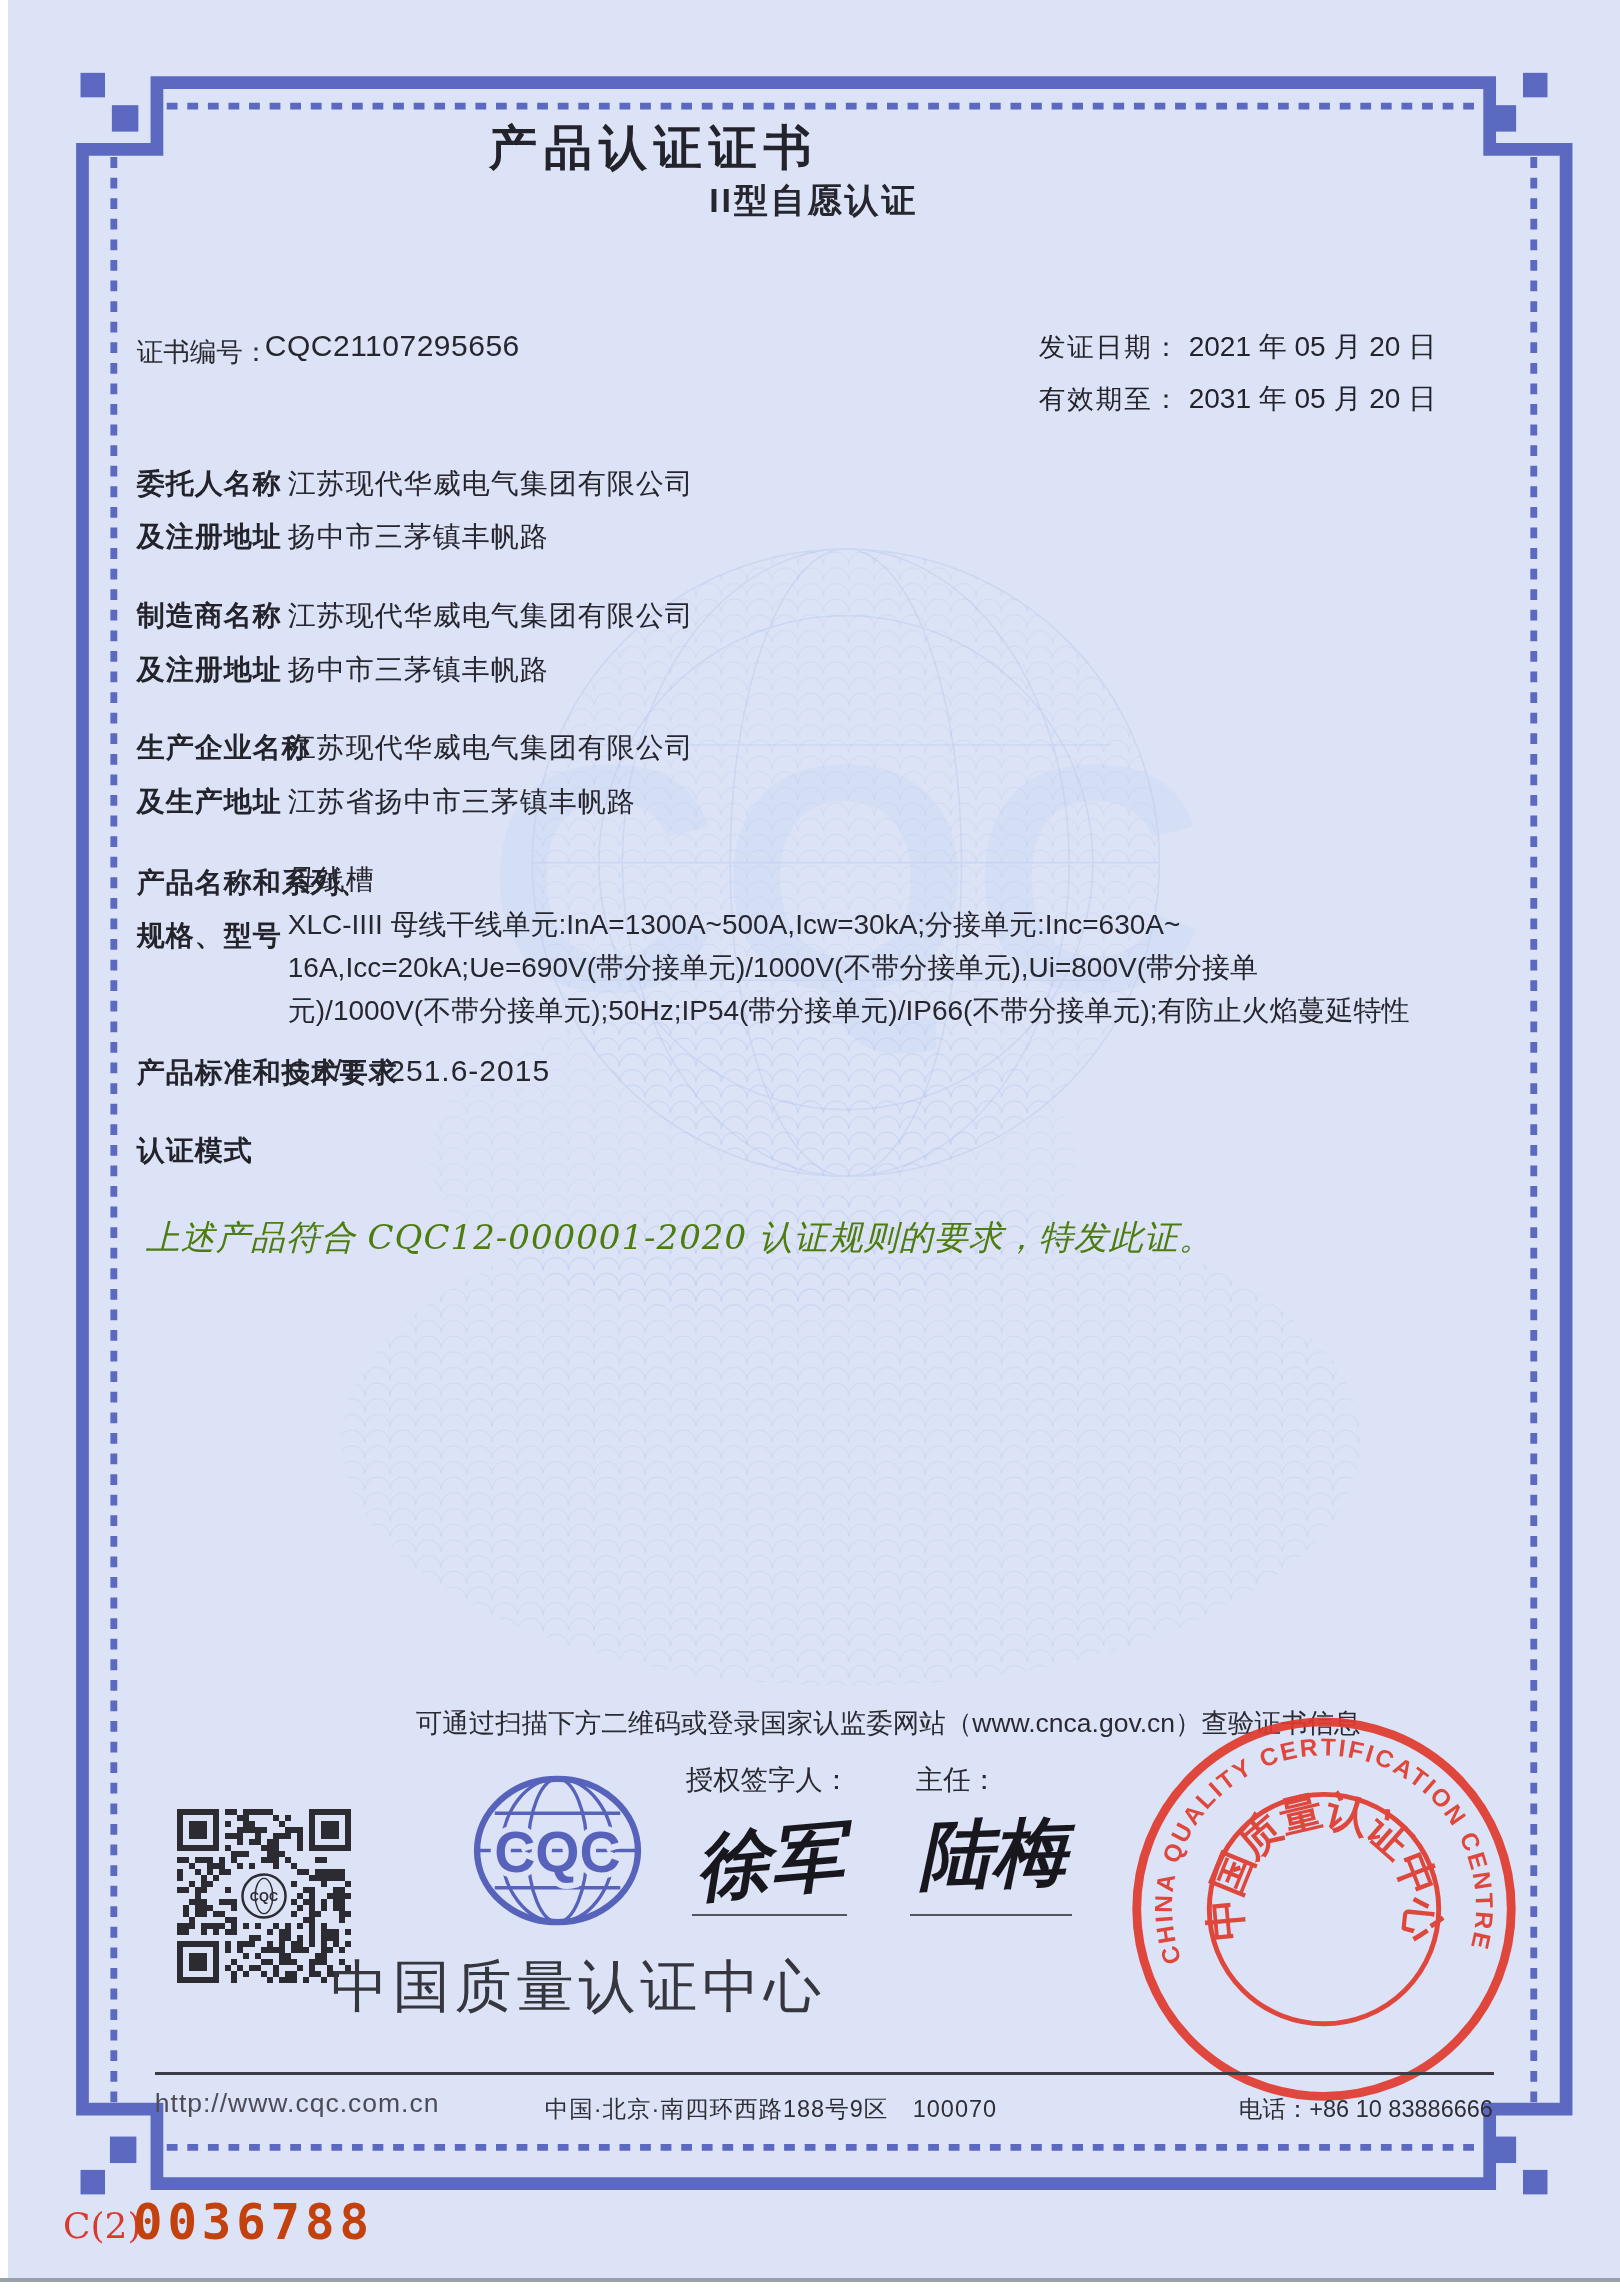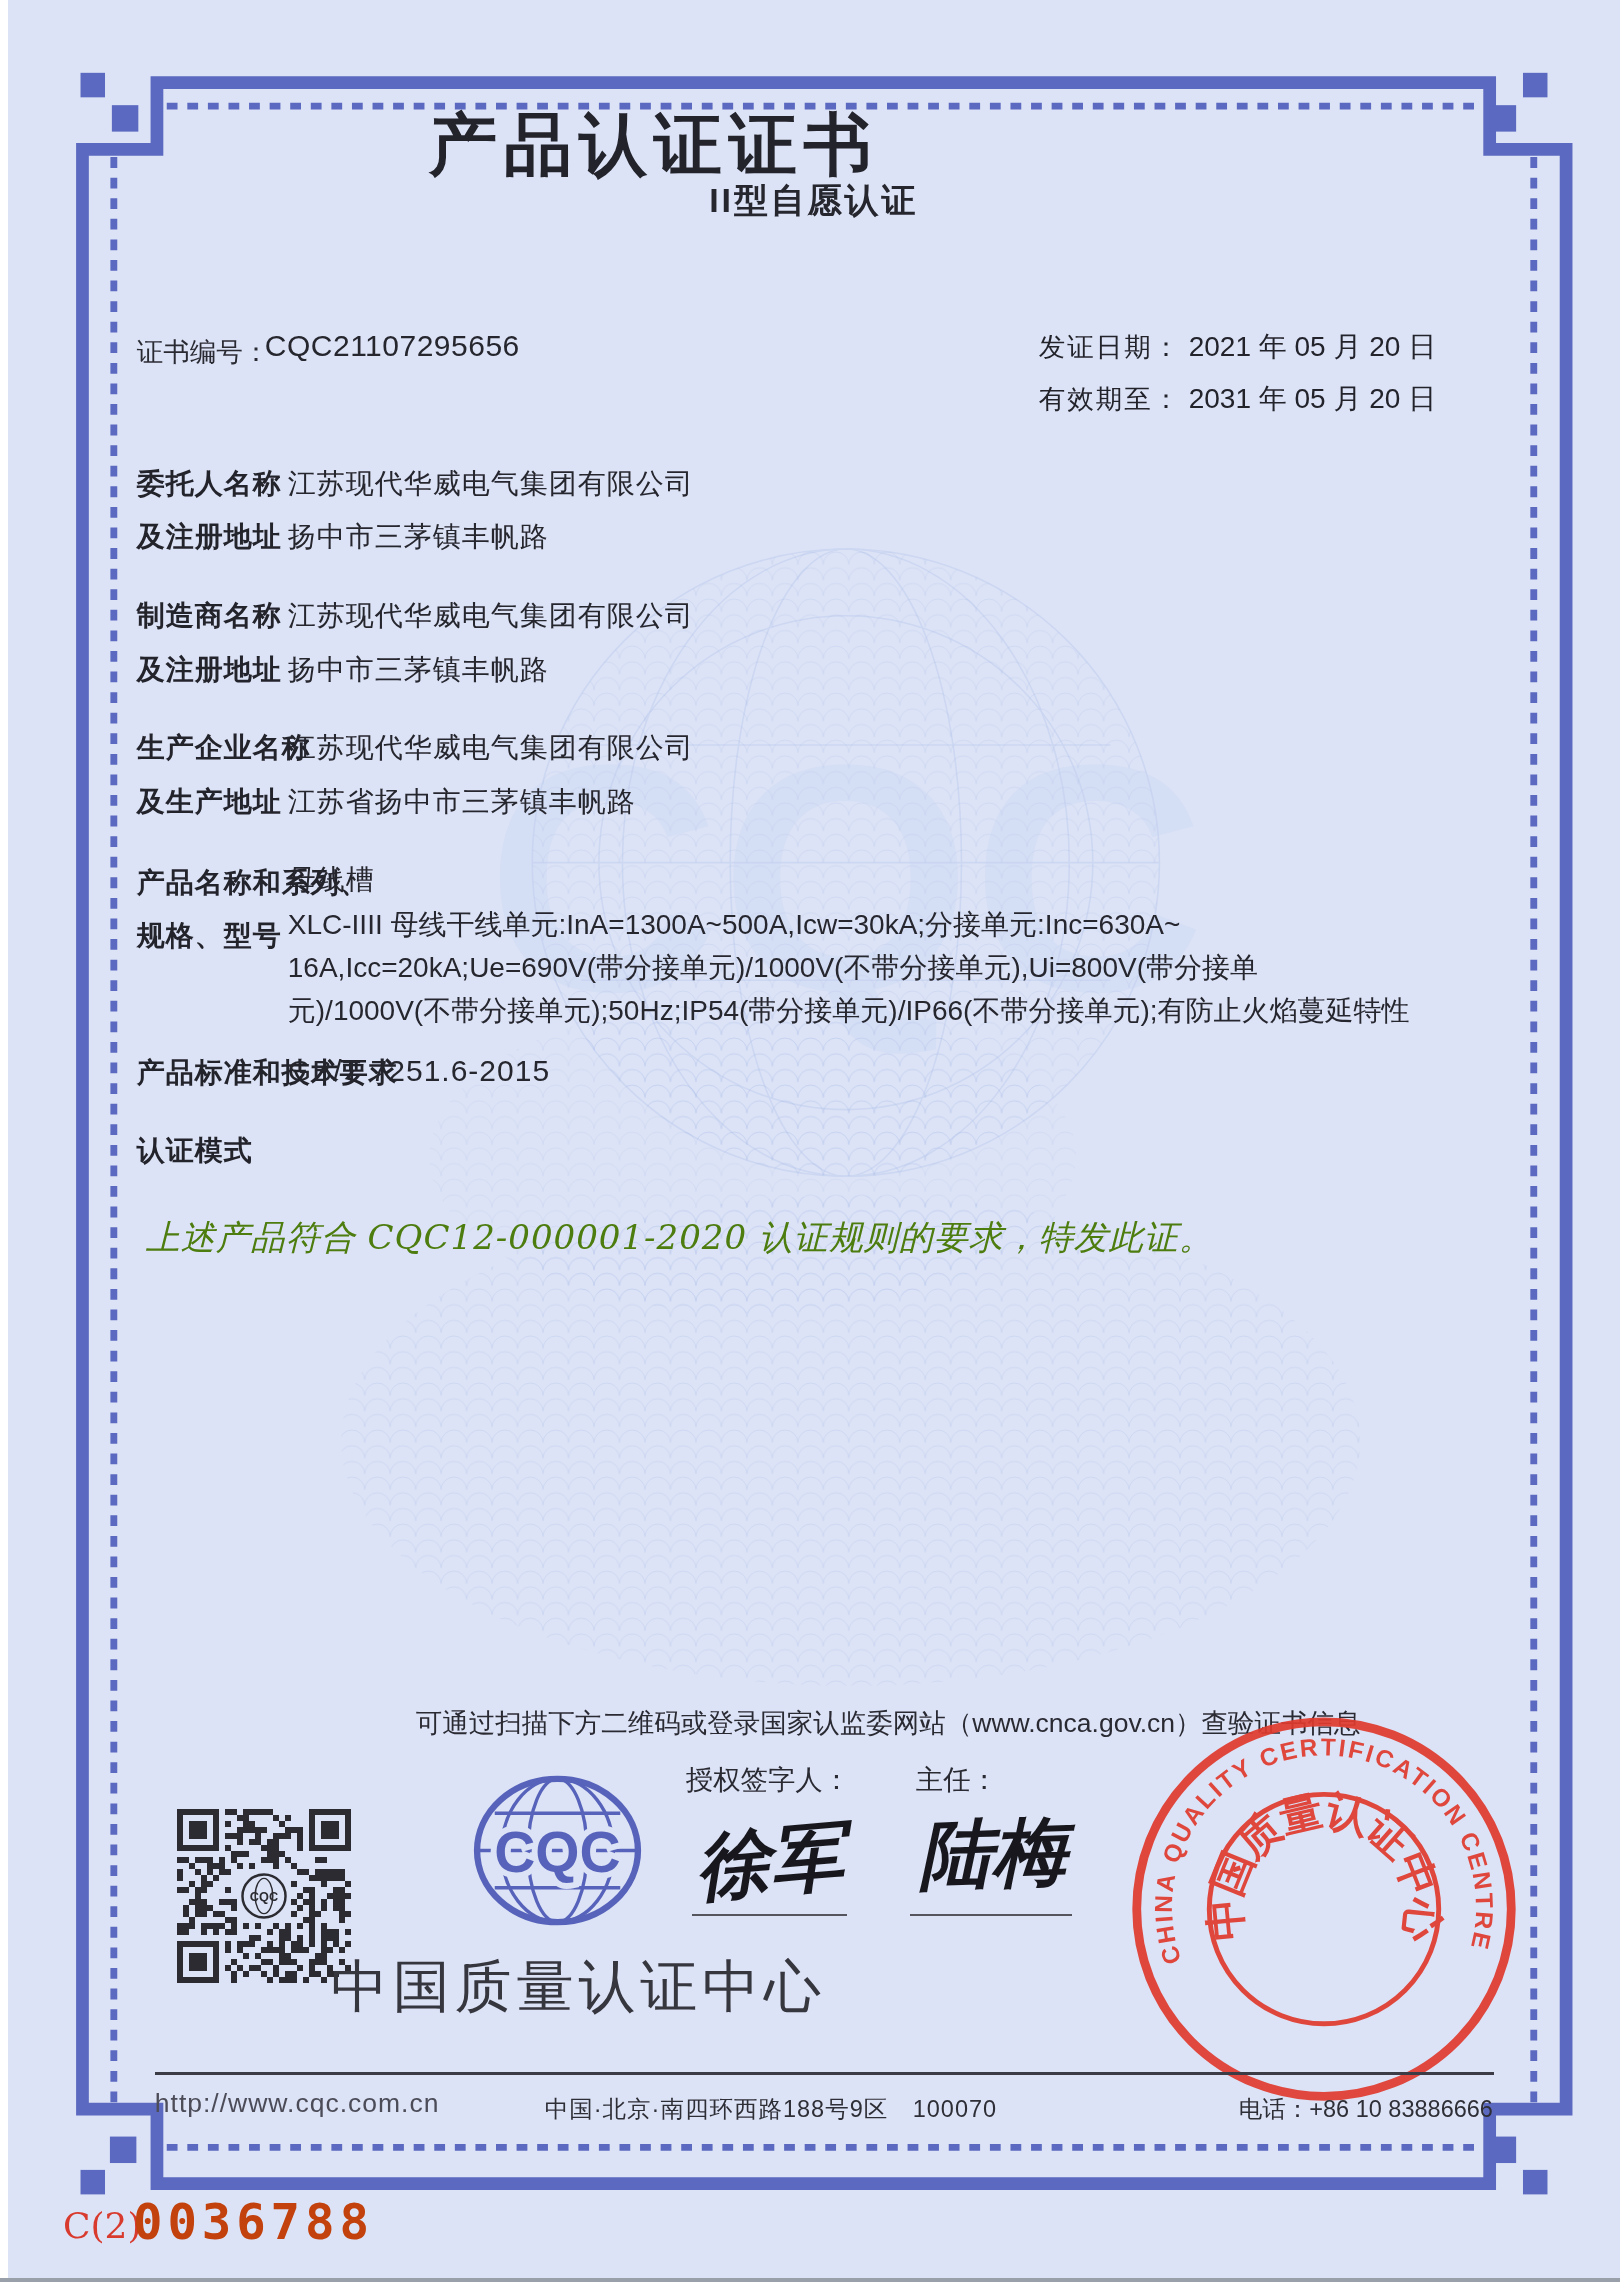--- a/index.html
+++ b/index.html
@@ -2,21 +2,21 @@
 <html><head>
 <meta charset="utf-8">
 <style>
   html,body{margin:0;padding:0;background:#e9e9e6;}
   #canvas{position:relative;width:1620px;height:2293px;background:#ffffff;overflow:hidden;
           font-family:"Liberation Sans",sans-serif;color:#26262e;}
   #page{position:absolute;left:7.8px;top:0;width:1612px;height:2278px;background:#dce3f6;}
   #page-edge{position:absolute;left:0;top:2278px;width:1620px;height:3.9px;background:#9aa0aa;}
   .abs{position:absolute;}
   svg{display:block;}
-  .title{left:0;top:100px;width:1292px;text-align:center;font-size:68px;font-weight:700;
+  .title{left:0;top:116px;width:1292px;text-align:center;font-size:48px;font-weight:700;
          letter-spacing:6.9px;color:#23232b;}
   .subtitle{left:0;top:178px;width:1612px;text-align:center;font-size:34px;font-weight:600;
             letter-spacing:2.9px;color:#26262e;}
   .kai{font-family:"DejaVu Serif","Liberation Serif",serif;}
   .certno-label{left:129px;top:334px;font-size:26.5px;color:#2a2a33;}
   .certno-value{left:257px;top:329px;font-size:30px;font-weight:500;letter-spacing:0.5px;}
   .date-row{font-size:26.5px;color:#23232b;}
   .date-label{font-family:"DejaVu Serif","Liberation Serif",serif;letter-spacing:2px;}
   .date-value{font-size:28px;font-weight:500;}
   .flabel{left:129px;font-size:28px;font-weight:700;color:#23232b;letter-spacing:1px;}

